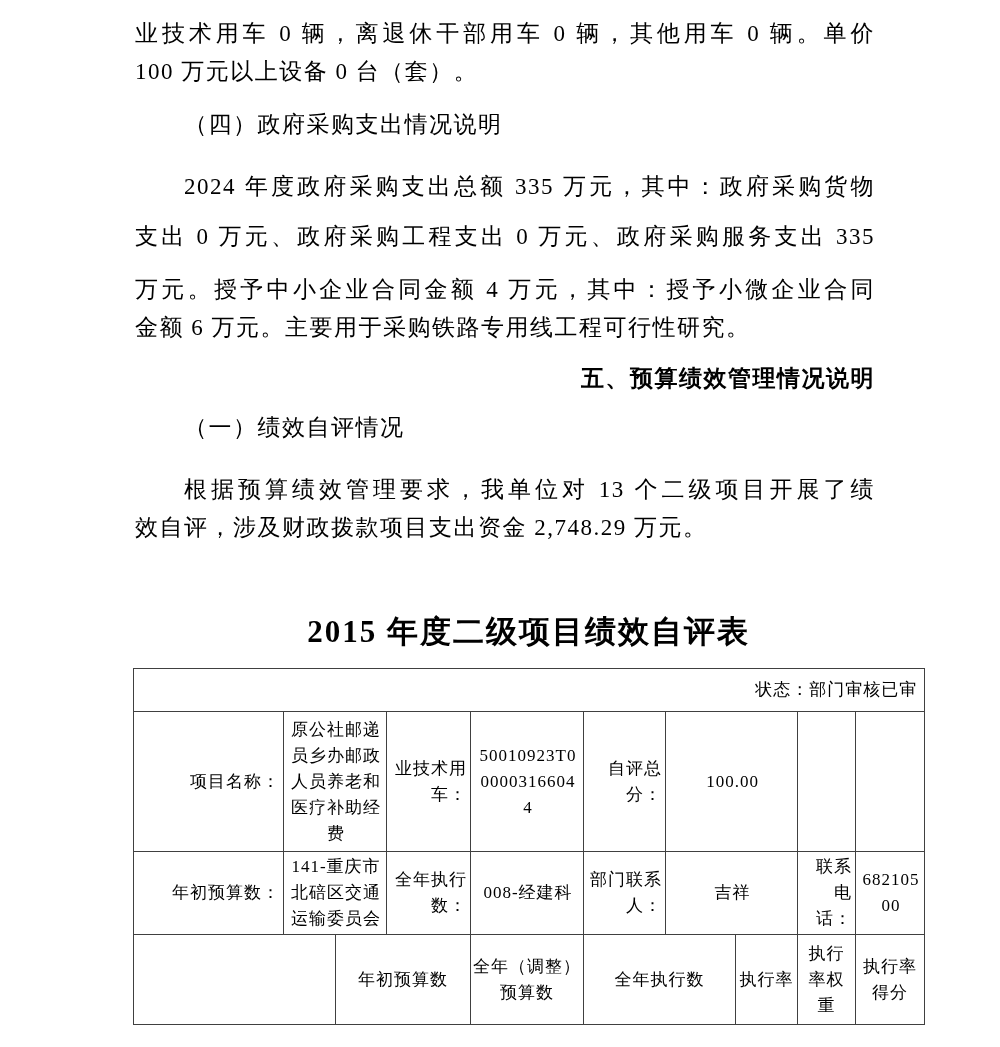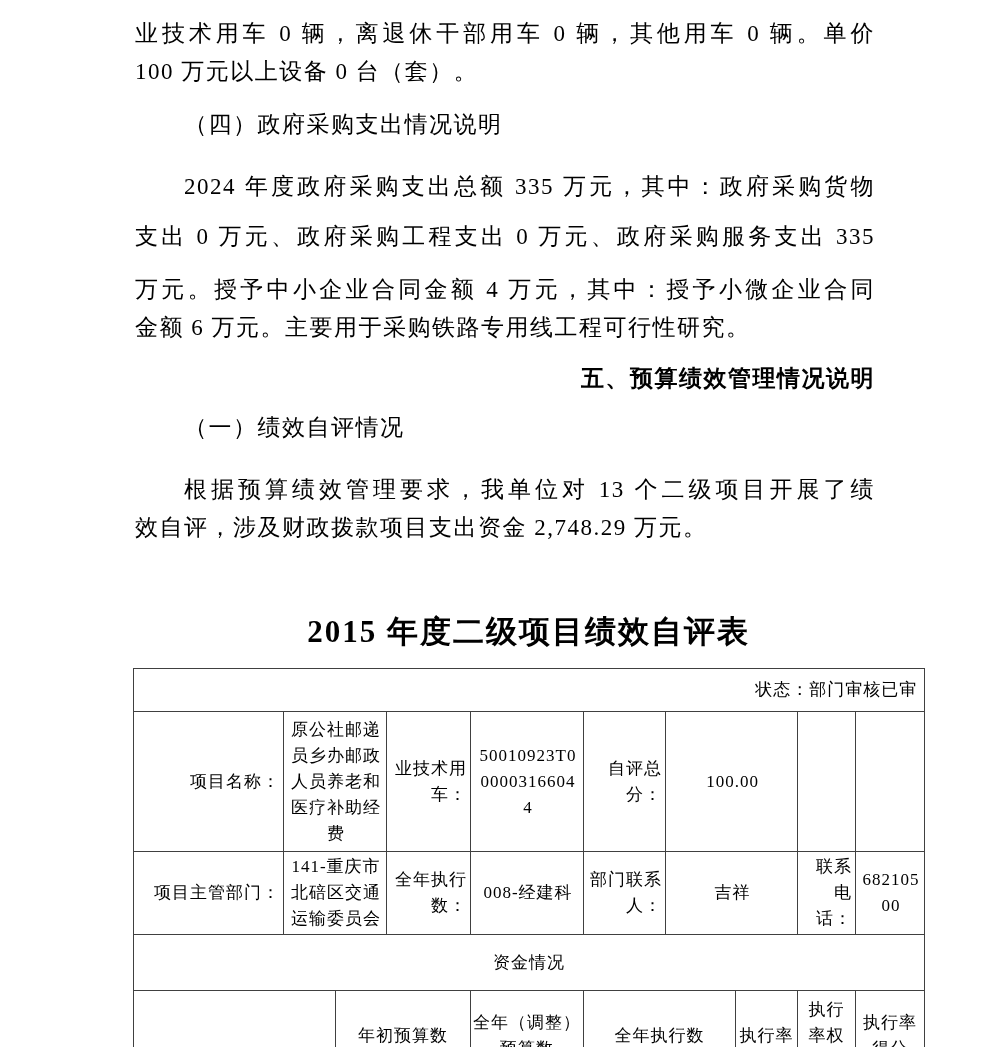--- a/index.html
+++ b/index.html
@@ -110,33 +110,30 @@
     <td class="val" colspan="2">原公社邮递员乡办邮政人员养老和医疗补助经费</td>
     <td class="lbl">业技术用车：</td>
     <td class="val">50010923T000003166044</td>
     <td class="lbl">自评总分：</td>
     <td class="val" colspan="2">100.00</td>
     <td></td>
     <td></td>
   </tr>
 
   <tr style="height:79px">
-    <td class="lbl">项目主管部门：</td>
+    <td class="lbl">年初预算数：</td>
     <td class="val" colspan="2">141-重庆市北碚区交通运输委员会</td>
     <td class="lbl">全年执行数：</td>
     <td class="val">008-经建科</td>
     <td class="lbl">部门联系人：</td>
     <td class="val" colspan="2">吉祥</td>
     <td class="lbl">联系电话：</td>
     <td class="val">68210500</td>
   </tr>
 
-  <tr style="height:56px">
-    <td class="ctr" colspan="10">资金情况</td>
-  </tr>
 
   <tr style="height:90px">
     <td class="ctr" colspan="2"></td>
     <td class="ctr" colspan="2">年初预算数</td>
     <td class="ctr">全年（调整）预算数</td>
     <td class="ctr" colspan="2">全年执行数</td>
     <td class="ctr">执行率</td>
     <td class="ctr">执行率权重</td>
     <td class="ctr">执行率得分</td>
   </tr>

